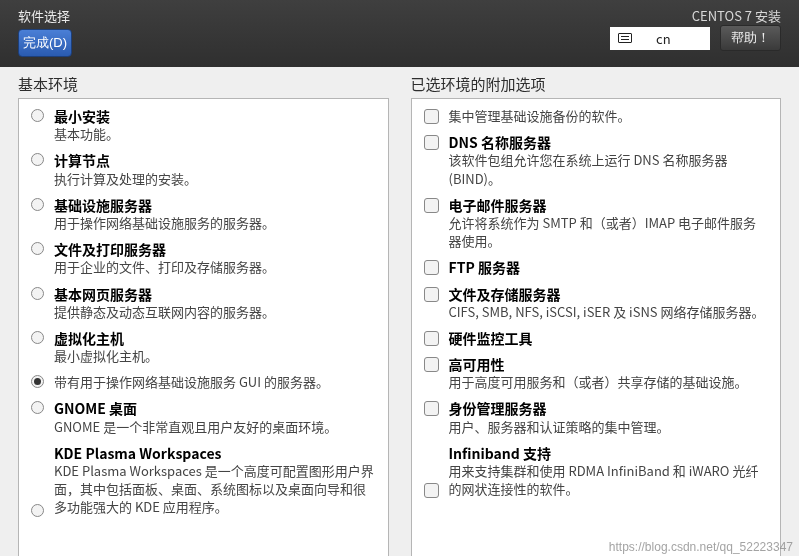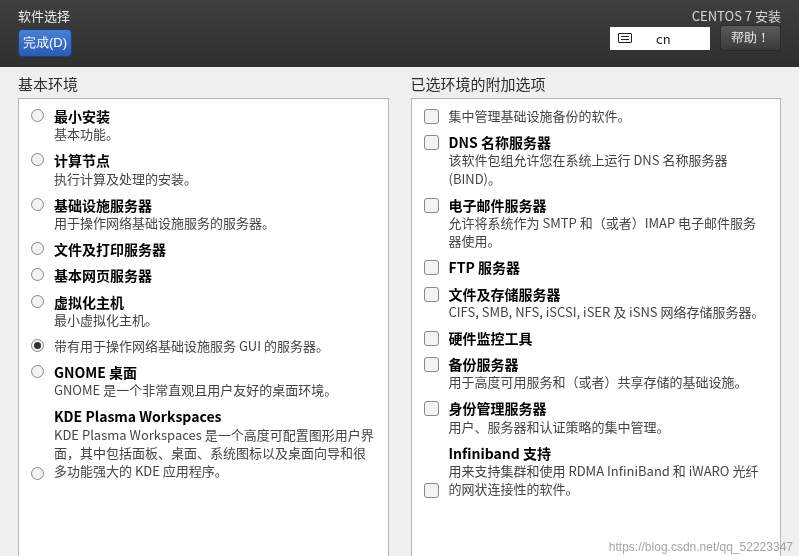--- a/index.html
+++ b/index.html
@@ -198,26 +198,28 @@
           <span class="radio"></span>
           <div class="opt-text">
             <div class="opt-label">基础设施服务器</div>
             <div class="opt-desc">用于操作网络基础设施服务的服务器。</div>
           </div>
         </div>
         <div class="opt">
           <span class="radio"></span>
           <div class="opt-text">
             <div class="opt-label">文件及打印服务器</div>
+            <div class="opt-desc">用于企业的文件、打印及存储服务器。</div>
           </div>
         </div>
         <div class="opt">
           <span class="radio"></span>
           <div class="opt-text">
             <div class="opt-label">基本网页服务器</div>
+            <div class="opt-desc">提供静态及动态互联网内容的服务器。</div>
           </div>
         </div>
         <div class="opt">
           <span class="radio"></span>
           <div class="opt-text">
             <div class="opt-label">虚拟化主机</div>
             <div class="opt-desc">最小虚拟化主机。</div>
           </div>
         </div>
         <div class="opt">
@@ -280,21 +282,21 @@
         </div>
         <div class="opt">
           <span class="checkbox"></span>
           <div class="opt-text">
             <div class="opt-label">硬件监控工具</div>
           </div>
         </div>
         <div class="opt">
           <span class="checkbox"></span>
           <div class="opt-text">
-            <div class="opt-label">备份服务器</div>
+            <div class="opt-label">高可用性</div>
             <div class="opt-desc">用于高度可用服务和（或者）共享存储的基础设施。</div>
           </div>
         </div>
         <div class="opt">
           <span class="checkbox"></span>
           <div class="opt-text">
             <div class="opt-label">身份管理服务器</div>
             <div class="opt-desc">用户、服务器和认证策略的集中管理。</div>
           </div>
         </div>

